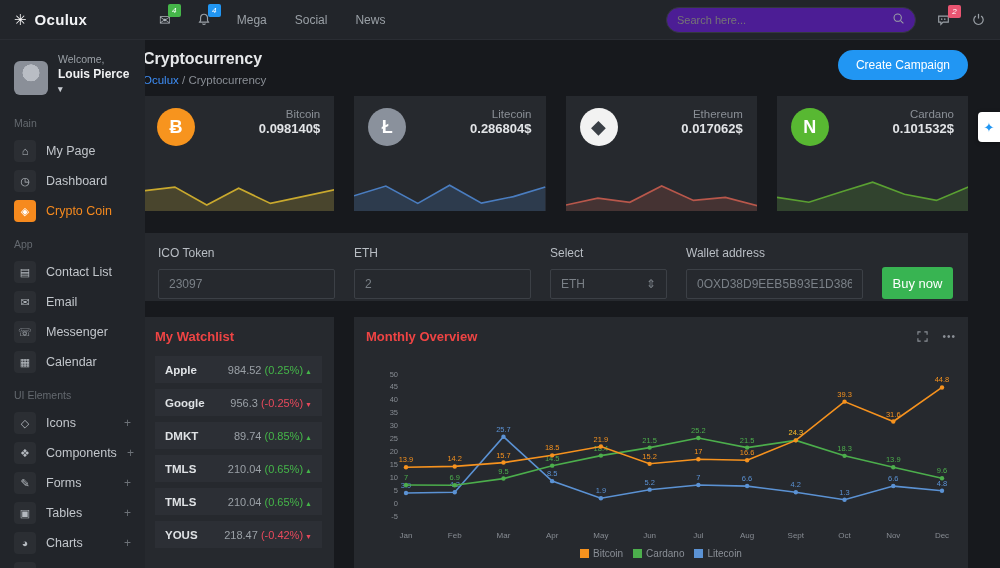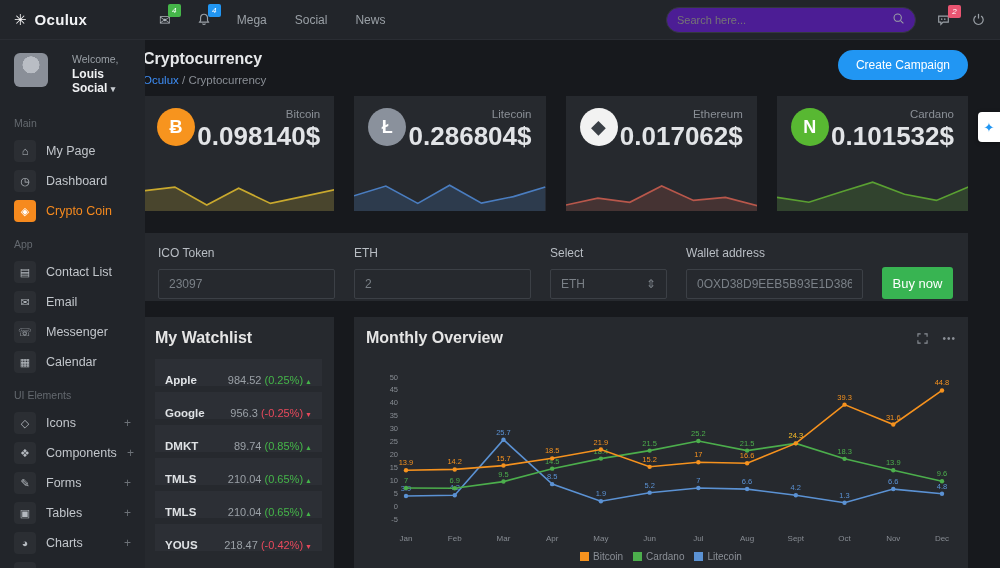--- a/index.html
+++ b/index.html
@@ -20,21 +20,21 @@
   .badge.green { background:#45b649; } .badge.blue { background:#2196f3; } .badge.pink { background:#ea5572; }
   .top-link { color:#9aa0a6; font-size:12px; margin-right:28px; cursor:pointer; text-decoration:none; }
   .topbar-right { margin-left:auto; display:flex; align-items:center; padding-right:14px; gap:20px; }
   .search-wrap { display:flex; align-items:center; background:#4c1d95; border:1px solid #34383e;
     border-radius:14px; height:26px; width:250px; padding:0 10px; }
   .search-wrap input { flex:1; background:transparent; border:none; outline:none; color:#aeb3b9; font-size:11px; }
   .tb-svg { stroke:#9aa0a6; fill:none; stroke-width:1.3; }
 
   
   .sidebar { position:fixed; top:40px; left:0; width:145px; height:528px; background:#22252a; z-index:10; }
-  .user-block { display:flex; align-items:flex-start; gap:24px; padding:13px 14px 10px; }
+  .user-block { display:flex; align-items:flex-end; gap:10px; padding:13px 14px 10px; }
   .avatar { width:34px; height:34px; border-radius:6px; flex-shrink:0;
     background:radial-gradient(circle at 50% 35%, #b9bdc4 0 30%, #8a8f98 31% 100%); }
   .welcome { font-size:10.5px; color:#9aa0a6; }
   .user-name { font-size:12px; color:#f0f1f3; font-weight:bold; margin-top:2px; }
   .caret { font-size:9px; color:#c8ccd1; }
   .nav-section-label { font-size:10.5px; color:#64696f; padding:12px 14px 7px; }
   .nav-item { display:flex; align-items:center; gap:10px; padding:4px 14px; height:30px; cursor:pointer; }
   .nav-icon { width:22px; height:22px; border-radius:4px; background:#2b2e33; color:#b4b9bf;
     display:flex; align-items:center; justify-content:center; font-size:11px; flex-shrink:0; }
   .nav-label { font-size:12.5px; color:#c2c6cb; }
@@ -50,37 +50,37 @@
   .breadcrumb .home { color:#3e8ef7; cursor:pointer; }
   .btn-primary { background:#2196f3; color:#fff; border:none; border-radius:15px; height:30px;
     padding:0 18px; font-size:12px; cursor:pointer; }
 
   .cards-row { display:grid; grid-template-columns:repeat(4,1fr); gap:20px; margin-top:10px; }
   .crypto-card { position:relative; background:#26292e; height:115px; overflow:hidden; }
   .cc-head { display:flex; justify-content:space-between; padding:12px 14px 0; }
   .cc-icon { width:38px; height:38px; border-radius:50%; display:flex; align-items:center;
     justify-content:center; font-size:18px; font-weight:bold; flex-shrink:0; }
   .cc-name { font-size:11.5px; color:#8a8f96; text-align:right; }
-  .cc-value { font-size:26px; color:#e2e4e7; text-align:right; margin-top:1px; font-weight:bold; }
+  .cc-value { font-size:13px; color:#e2e4e7; text-align:right; margin-top:1px; font-weight:bold; }
   .cc-spark { position:absolute; left:0; bottom:0; width:100%; height:46px; display:block; }
 
   .form-card { background:#26292e; margin-top:22px; padding:13px 15px 2px; display:flex; gap:19px;
     align-items:flex-end; }
   .field label { display:block; font-size:12px; color:#b9bec4; margin-bottom:9px; }
   .field input, .select-box { background:transparent; border:1px solid #3c4046; height:30px; color:#7a8087;
     font-size:12px; padding:0 10px; border-radius:2px; outline:none; width:100%; }
   .w-small { width:117px; } .w-wallet { width:180px; }
   .select-box { display:flex; align-items:center; justify-content:space-between; cursor:pointer; }
   .btn-buy { flex:1; border:none; color:#fff; height:32px; border-radius:3px; font-size:13px; cursor:pointer; }
 
   .bottom-row { display:grid; grid-template-columns:191px 1fr; gap:20px; margin-top:16px; height:300px; }
   .panel { background:#26292e; padding:12px; }
-  .panel-title { color:#e5e5e5; font-size:16px; font-weight:bold; }
+  .panel-title { color:#ef4444; font-size:13px; font-weight:bold; }
   .watch-rows { margin-top:12px; display:flex; flex-direction:column; gap:6px; }
-  .watch-row { background:#2c2f35; height:27px; display:flex; align-items:flex-end;
+  .watch-row { background:#2c2f35; height:27px; display:flex; align-items:center;
     justify-content:space-between; padding:0 10px; flex-shrink:0; cursor:pointer; }
   .w-sym { color:#dfe2e5; font-size:11.5px; font-weight:bold; }
   .w-right { font-size:11px; color:#9aa0a6; white-space:nowrap; }
   .w-arrow { font-size:7px; margin-left:2px; }
 
   .chart-head { display:flex; justify-content:space-between; align-items:center; }
   .chart-icons { display:flex; gap:14px; align-items:center; color:#8a8f96; }
   .mini-icon { cursor:pointer; font-size:10px; letter-spacing:1px; display:flex; align-items:center; }
   #main-chart { margin-top:10px; display:block; }
   .legend { display:flex; justify-content:center; gap:10px; margin-top:2px; font-size:10px; color:#8a8f96; }
@@ -139,21 +139,21 @@
         </svg>
     </span>
   </div>
 </header>
 
 <aside class="sidebar">
   <div class="user-block">
     <div class="avatar"></div>
     <div>
       <div class="welcome">Welcome,</div>
-      <div class="user-name"><span>Louis Social</span>
+      <div class="user-name"><span>Louis Pierce</span>
         <span class="caret">▾</span>
       </div>
     </div>
   </div>
   <nav id="sidebar-nav">
       <div class="nav-section-label">Main</div>
       <div class="nav-item">
         <span class="nav-icon">⌂</span>
         <span class="nav-label">My Page</span>
       </div>

